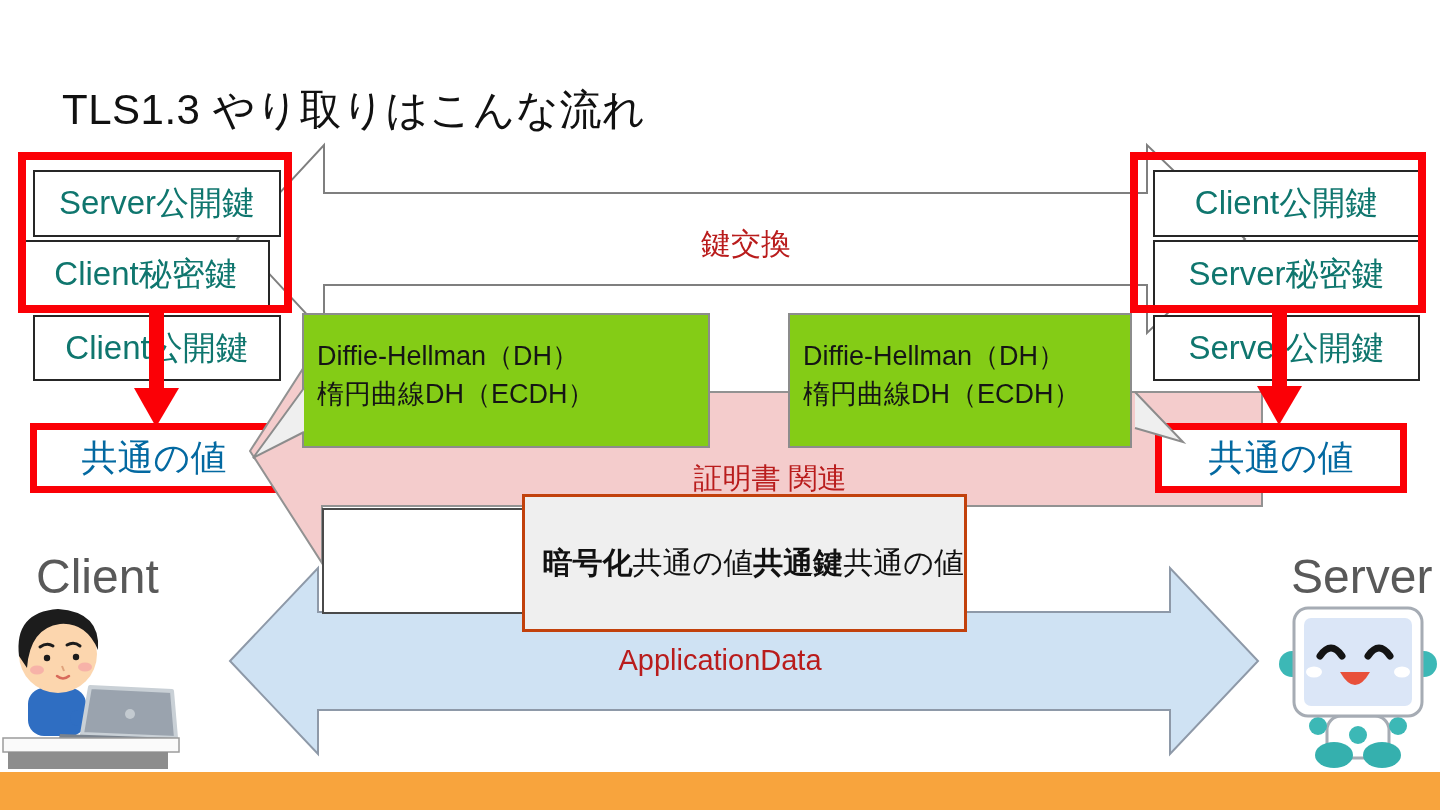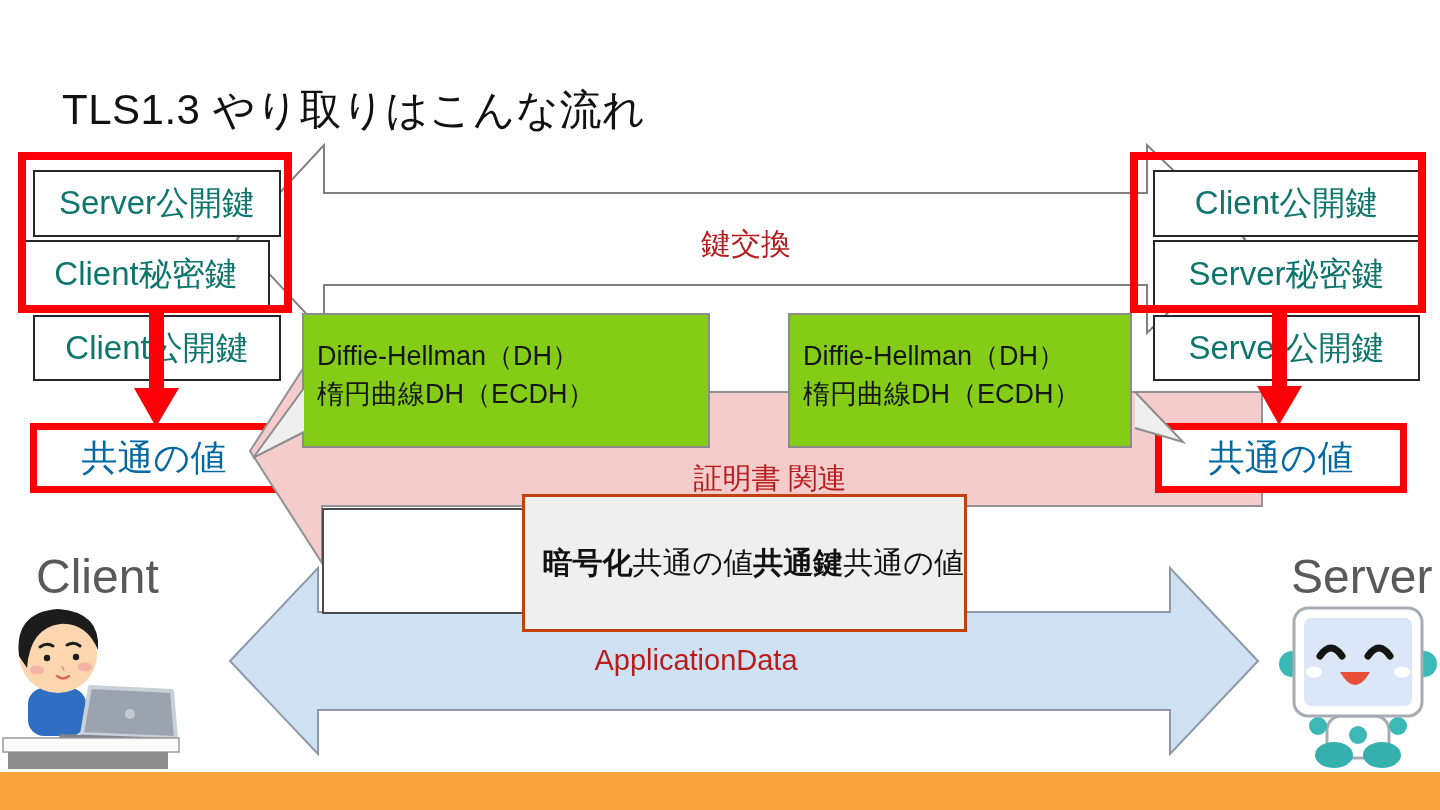--- a/index.html
+++ b/index.html
@@ -38,21 +38,21 @@
   <div class="abs flowlabel lyr2" style="left:646px;top:224px;width:200px;">鍵交換</div>
 
   <svg class="abs lyr3" style="left:0;top:0;" width="1440" height="810" viewBox="0 0 1440 810" pointer-events="none">
     <polygon points="250,451 322,339 322,392 1262,392 1262,506 322,506 322,563" fill="#f4cccc" stroke="#929292" stroke-width="2"></polygon>
   </svg>
   <div class="abs flowlabel lyr4" style="left:668px;top:459px;width:204px;font-size:29px;">証明書 関連</div>
 
   <svg class="abs lyr3" style="left:0;top:0;" width="1440" height="810" viewBox="0 0 1440 810" pointer-events="none">
     <polygon points="230,661 318,568 318,612 1170,612 1170,568 1258,661 1170,754 1170,710 318,710 318,754" fill="#cfe2f3" stroke="#8e99a8" stroke-width="2"></polygon>
   </svg>
-  <div class="abs flowlabel lyr8" style="left:546px;top:644px;width:300px;font-size:29px;">ApplicationData</div>
+  <div class="abs flowlabel lyr8" style="left:570px;top:644px;width:300px;font-size:29px;">ApplicationData</div>
 
   <div class="abs commonbox lyr2" style="left:30px;top:423px;width:248px;height:70px;">
     <span>共通の値</span>
   </div>
   <div class="abs keybox" style="left:33px;top:170px;width:248px;height:67px;">
     <span>Server公開鍵</span>
   </div>
   <div class="abs keybox" style="left:22px;top:240px;width:248px;height:68px;">
     <span>Client秘密鍵</span>
   </div>

